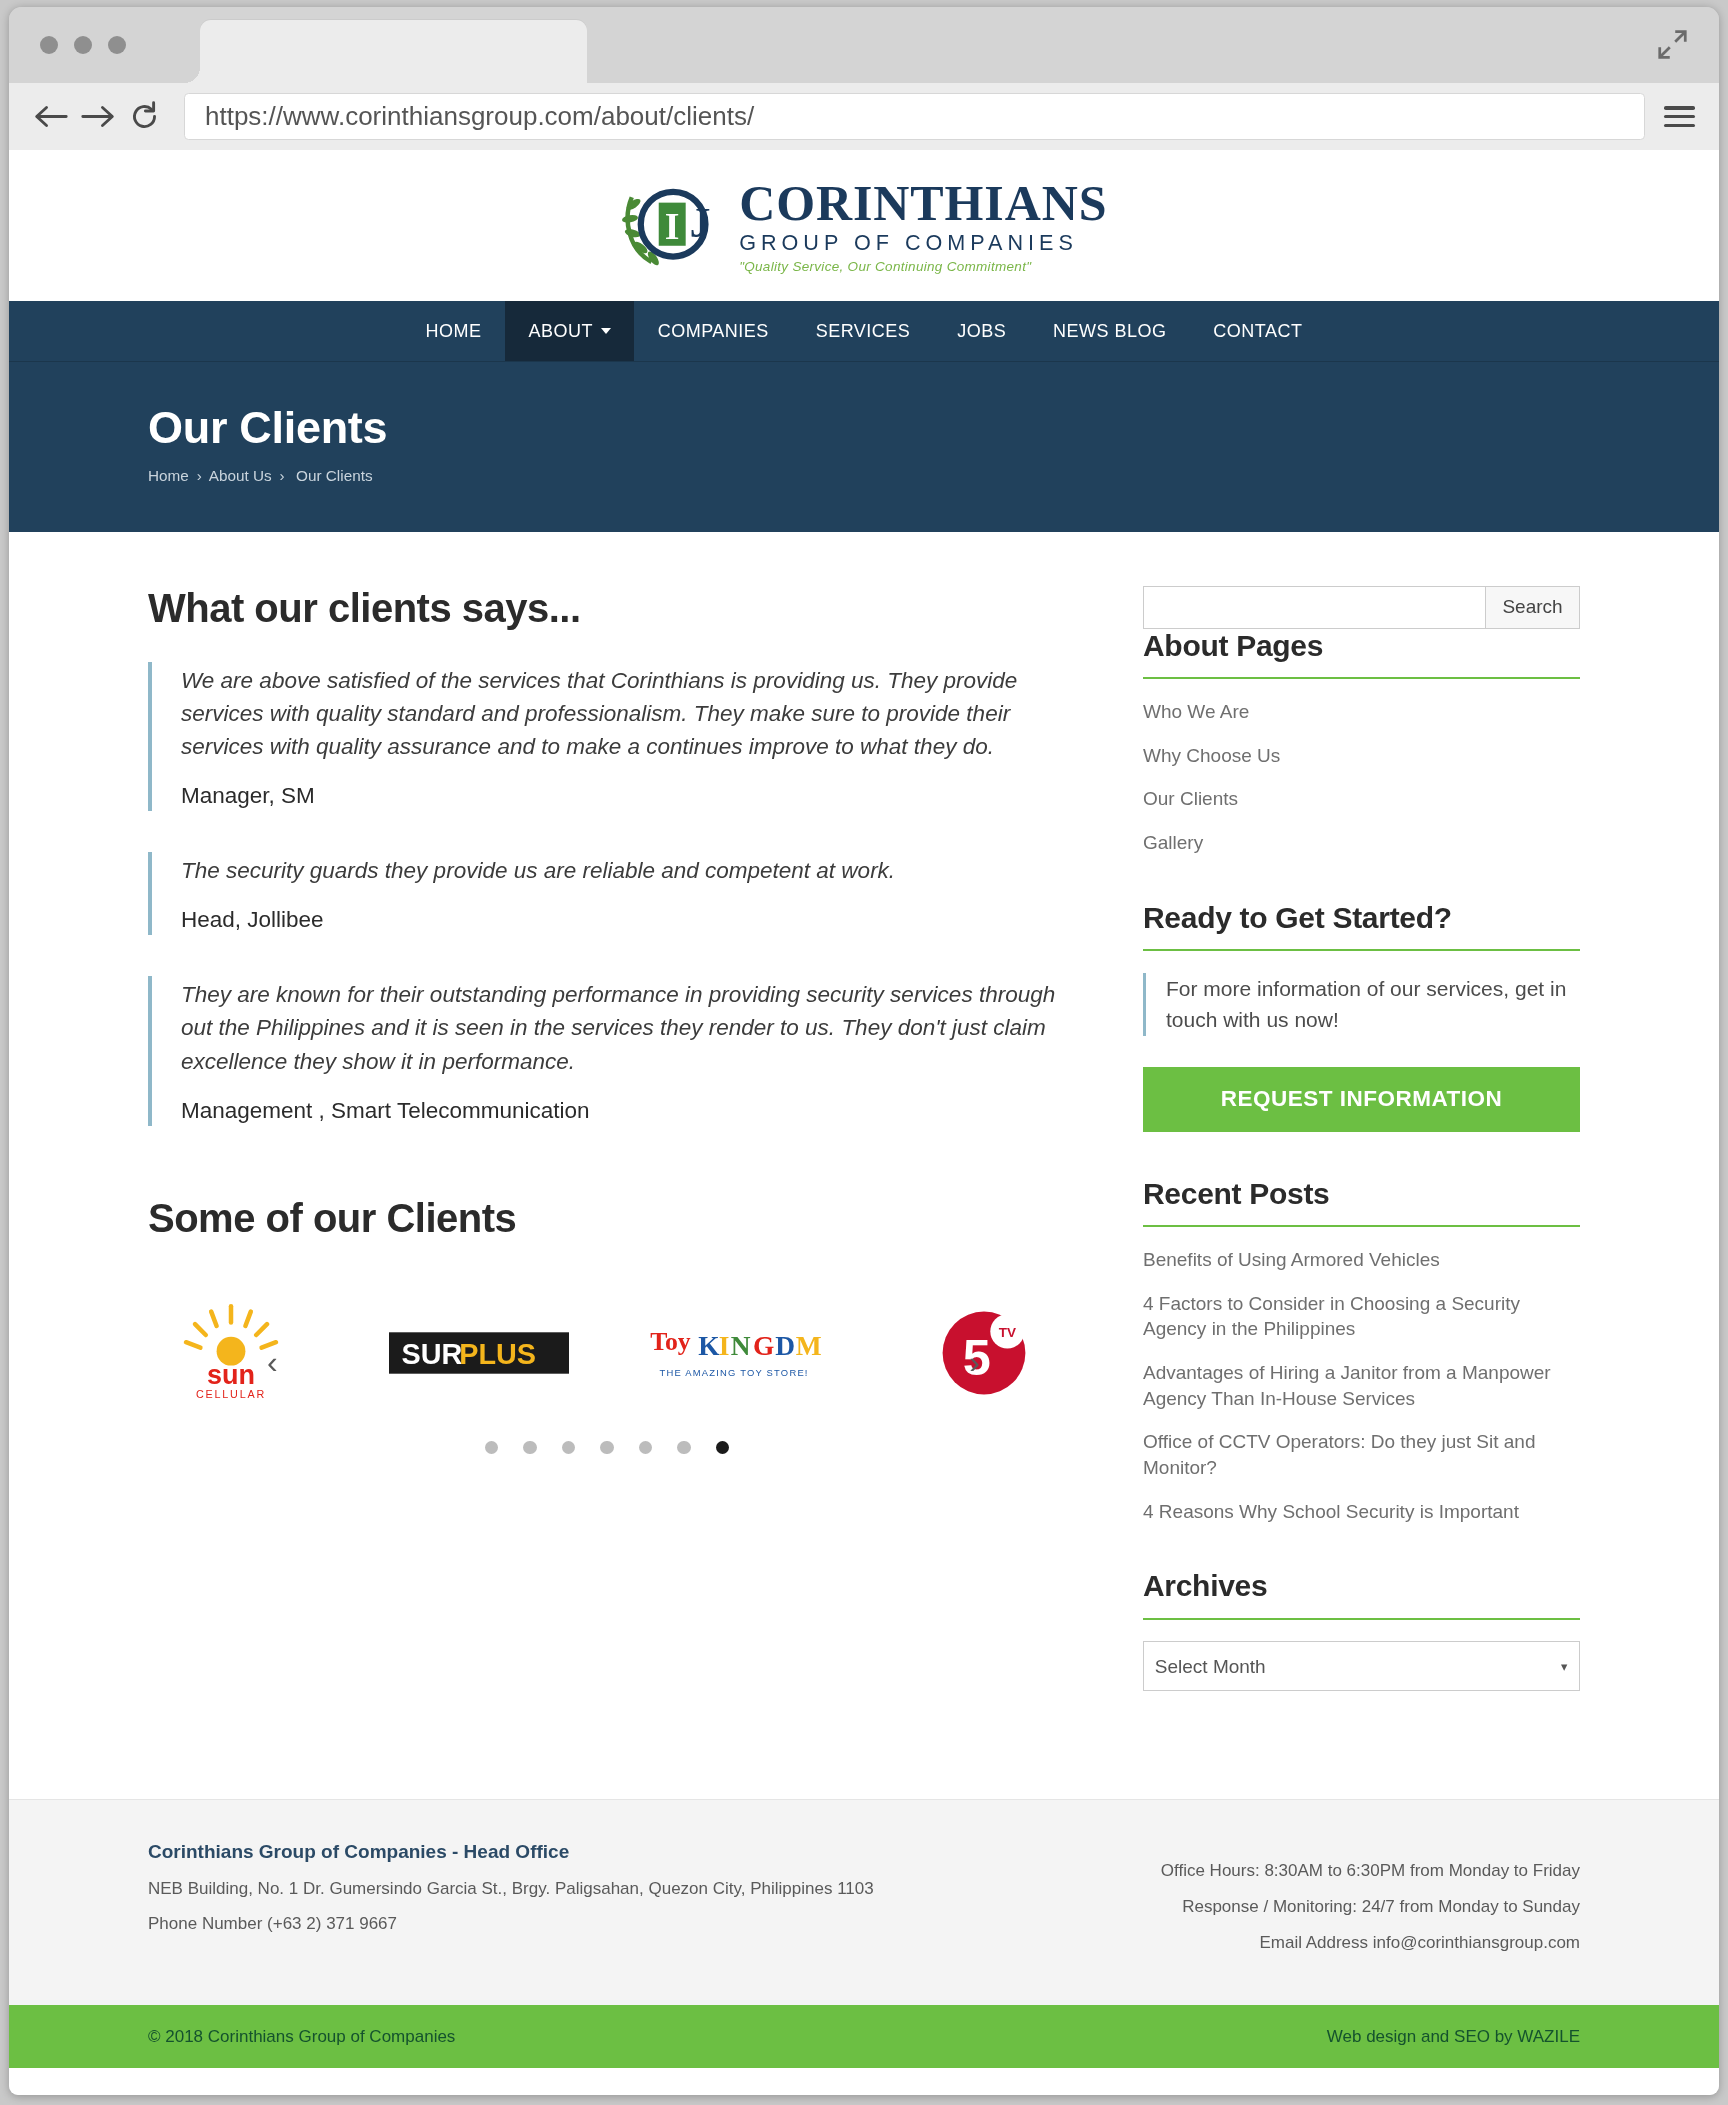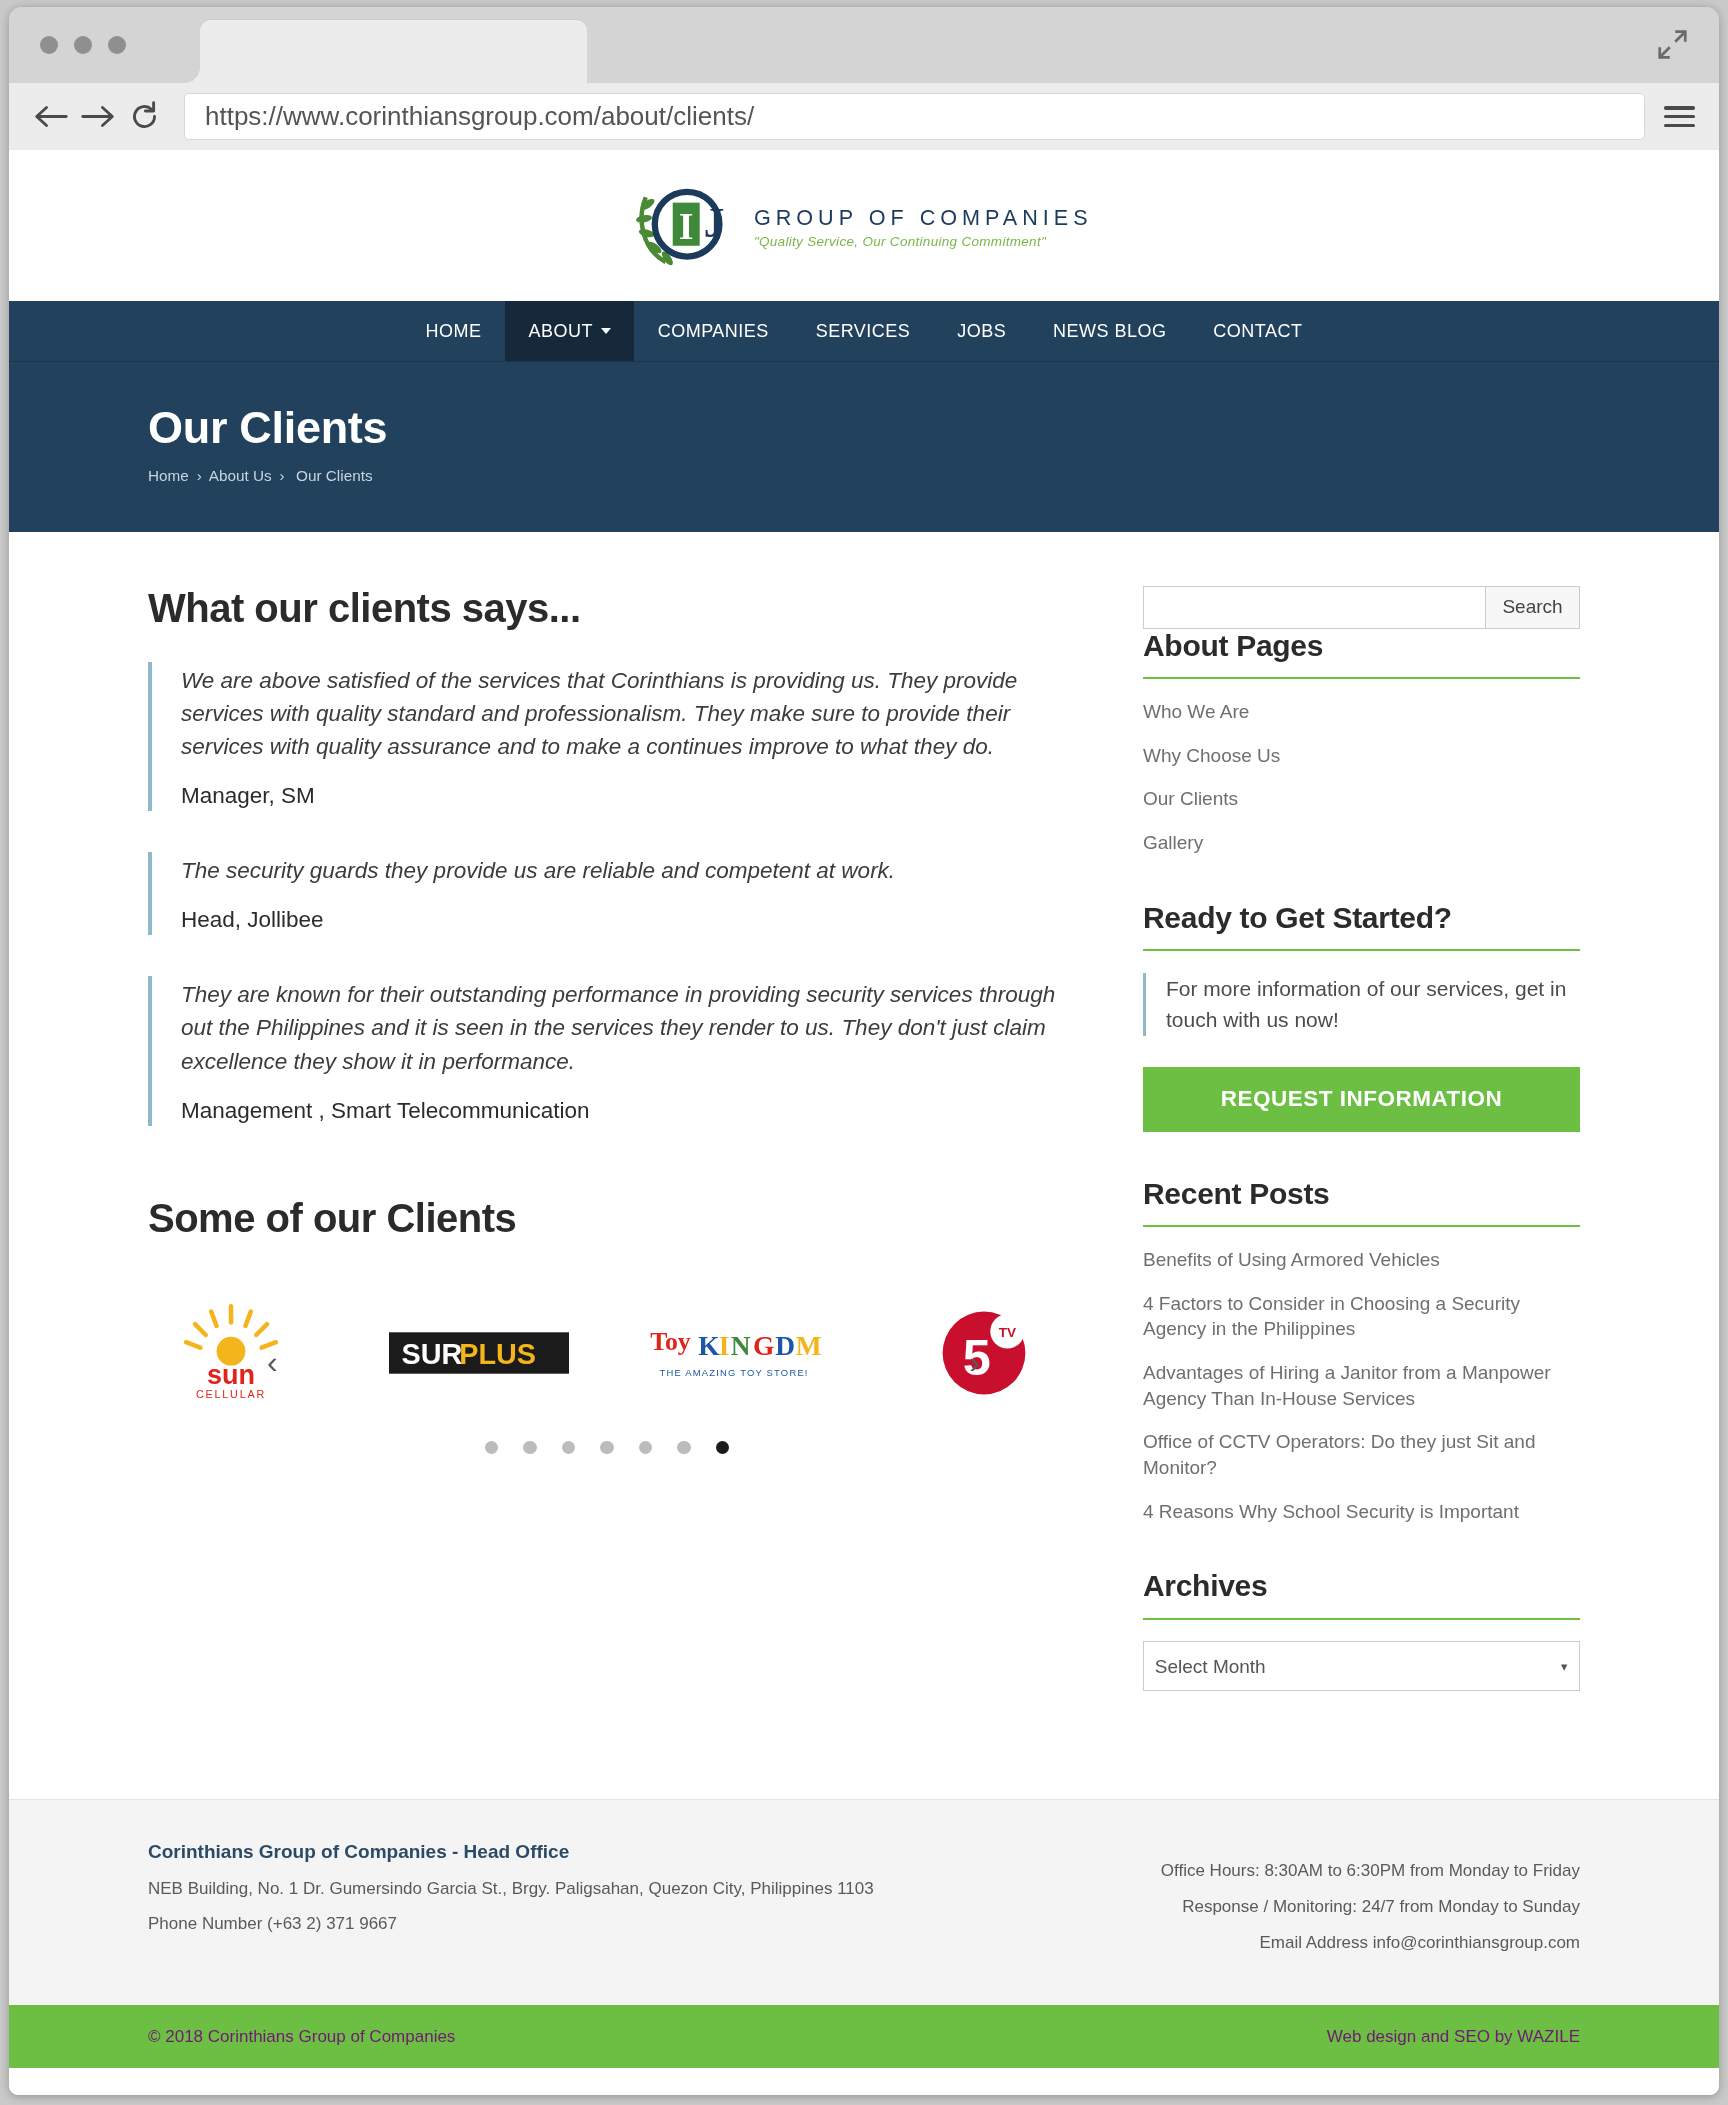--- a/index.html
+++ b/index.html
@@ -127,21 +127,21 @@
     font-family:"Liberation Sans", sans-serif;
   }
   .select-wrap .arrowdn { position:absolute; right:12.6px; top:18px; font-size:12.6px; color:#555; pointer-events:none; }
   
   .footer { margin-top:63px; background:#f4f4f4; border-top:0.9px solid #e5e5e5; padding:41px 139px 36px 139px; display:flex; justify-content:space-between; }
   .f-left .ftitle { font-size:19px; color:#2b4a66; font-weight:bold; margin-bottom:16px; }
   .f-left div.line { font-size:17px; color:#5a5a5a; margin-bottom:14.4px; }
   .f-right { text-align:right;margin-top:20px; }
   .f-right div { font-size:17px; color:#5a5a5a; margin-bottom:16px; }
   .copybar { background:#6cbf43; height:63px; display:flex; align-items:center; justify-content:space-between; padding:0 139px; }
-  .copybar div { font-size:17px; color:#701a75; }
+  .copybar div { font-size:17px; color:#14532d; }
 </style>
 </head>
 <body>
 
 <div class="browser">
 
   <div class="titlebar">
     <div class="dots">
       <span class="dot"></span>
       <span class="dot"></span>
@@ -199,20 +199,21 @@
               <ellipse cx="22" cy="76" rx="9" ry="4" transform="rotate(38 22 76)"></ellipse>
               <ellipse cx="36" cy="88" rx="9" ry="4" transform="rotate(55 36 88)"></ellipse>
             </g>
             <circle cx="58" cy="50" r="36" fill="none" stroke="#1b3a5c" stroke-width="7"></circle>
             <rect x="42" y="26" width="30" height="48" fill="#3f8a3a"></rect>
             <text x="57" y="66" font-family="Liberation Serif, serif" font-size="42" font-weight="bold" fill="#fff" text-anchor="middle">I</text>
             <text x="88" y="64" font-family="Liberation Serif, serif" font-size="46" font-weight="bold" fill="#1b3a5c" text-anchor="middle">J</text>
           </svg>
         </div>
         <div class="logo-text">
+          <div class="l1">CORINTHIANS</div>
           <div class="l2">GROUP OF COMPANIES</div>
           <div class="l3">"Quality Service, Our Continuing Commitment"</div>
         </div>
       </div>
     </div>
 
     <nav class="mainnav">
       <a href="#">
           <span>HOME</span>
         </a>

